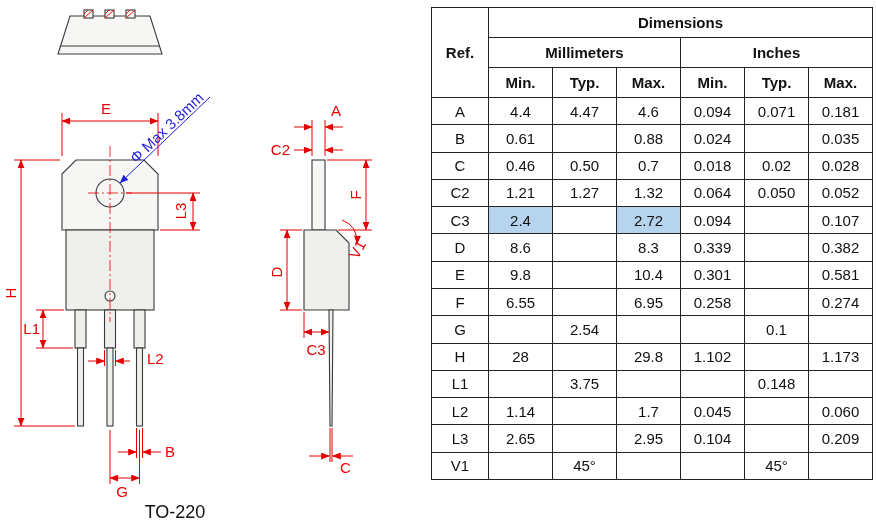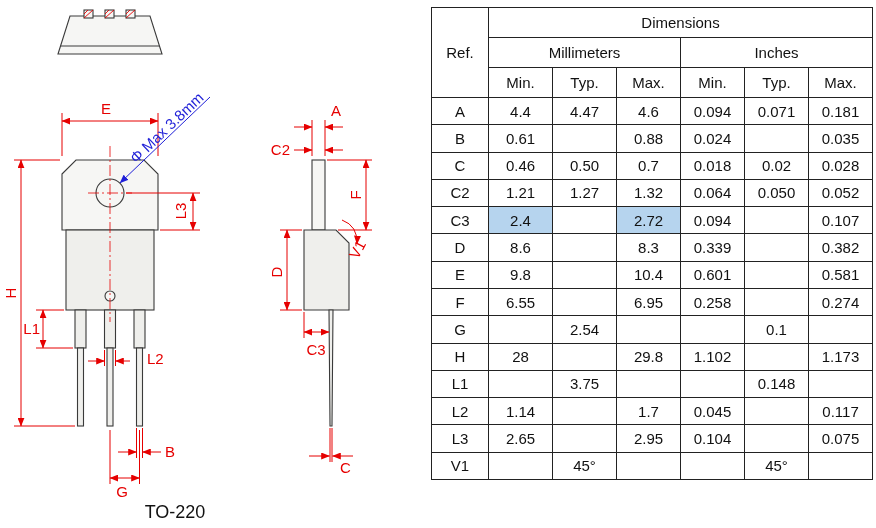--- a/index.html
+++ b/index.html
@@ -31,21 +31,21 @@
   .dims-table{
     position:absolute;left:431px;top:7px;
     border-collapse:collapse;table-layout:fixed;
     width:441px;height:473px;
     font-size:15px;
   }
   .dims-table td{
     border:1px solid #222;text-align:center;vertical-align:middle;
     padding:1px 2px;overflow:hidden;white-space:nowrap;
   }
-  .dims-table thead td{height:27px;}
+  .dims-table thead td{height:27px;font-weight:bold;}
   .dims-table .hl{background:var(--highlight);}
   .col-ref{width:57px;}
   .col-val{width:64px;}
 </style>
 </head>
 <body>
 
 <div class="screen">
 
   <svg class="drawing" width="430" height="528" viewBox="0 0 430 528" xmlns="http://www.w3.org/2000/svg">
@@ -277,21 +277,21 @@
           <td>8.3</td>
           <td>0.339</td>
           <td></td>
           <td>0.382</td>
         </tr>
         <tr>
           <td>E</td>
           <td>9.8</td>
           <td></td>
           <td>10.4</td>
-          <td>0.601</td>
+          <td>0.301</td>
           <td></td>
           <td>0.581</td>
         </tr>
         <tr>
           <td>F</td>
           <td>6.55</td>
           <td></td>
           <td>6.95</td>
           <td>0.258</td>
           <td></td>
@@ -324,30 +324,30 @@
           <td>0.148</td>
           <td></td>
         </tr>
         <tr>
           <td>L2</td>
           <td>1.14</td>
           <td></td>
           <td>1.7</td>
           <td>0.045</td>
           <td></td>
-          <td>0.117</td>
+          <td>0.060</td>
         </tr>
         <tr>
           <td>L3</td>
           <td>2.65</td>
           <td></td>
           <td>2.95</td>
           <td>0.104</td>
           <td></td>
-          <td>0.075</td>
+          <td>0.209</td>
         </tr>
         <tr>
           <td>V1</td>
           <td></td>
           <td>45°</td>
           <td></td>
           <td></td>
           <td>45°</td>
           <td></td>
         </tr>

